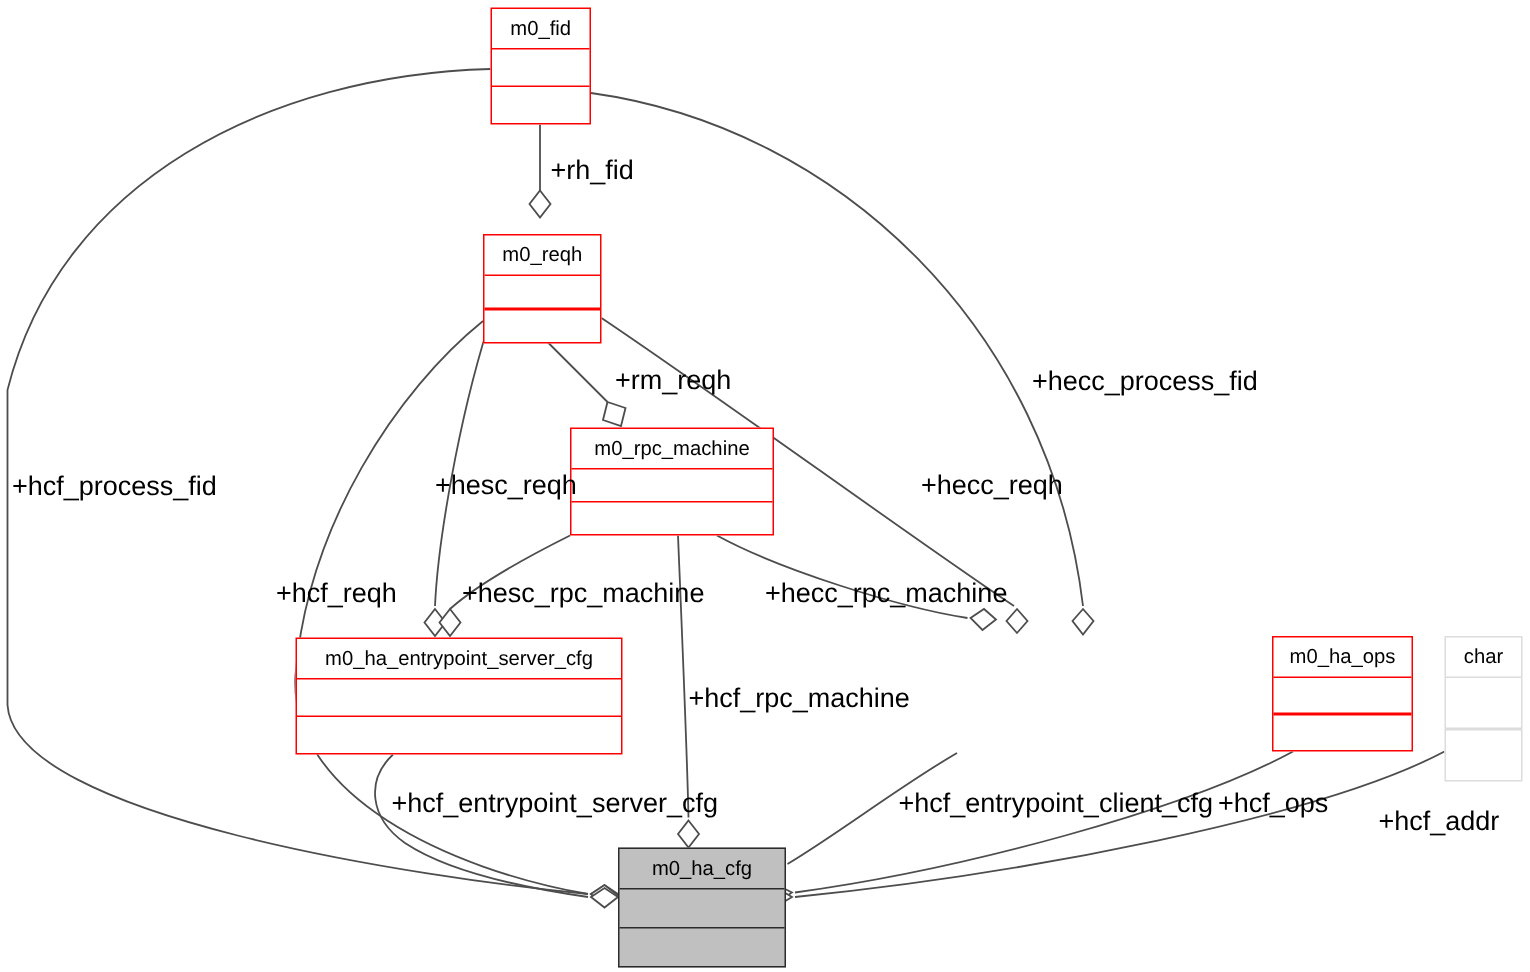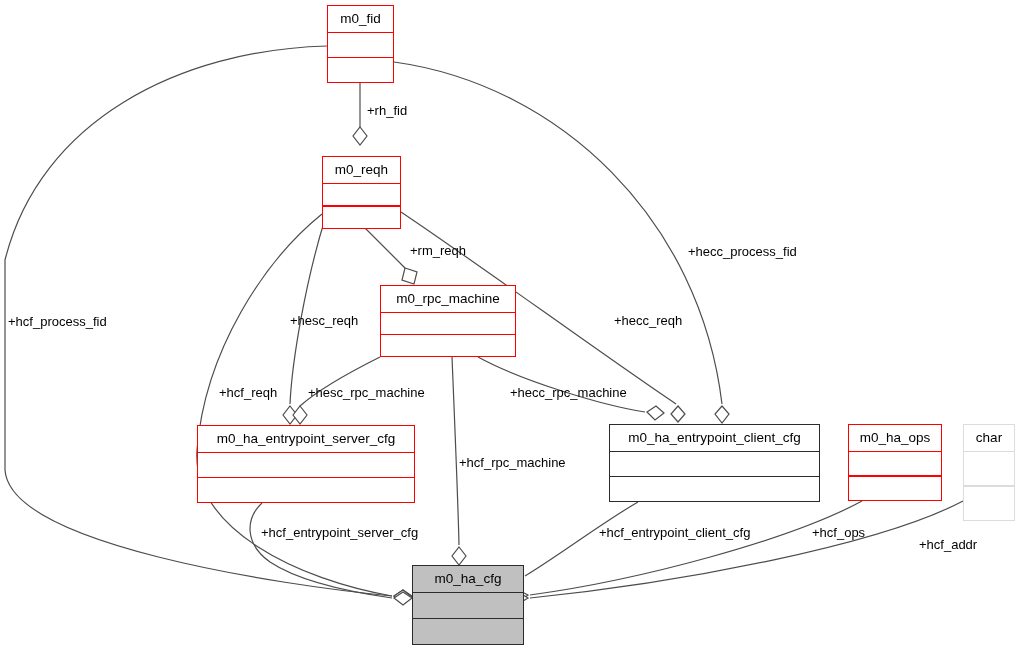--- a/index.html
+++ b/index.html
@@ -49,21 +49,21 @@
   }
   .black-border > .node-sep { background: #2b2b2b; }
   .gray-border  > .node-sep { background: #dcdcdc; }
   .node-compartment {
     flex: 1 1 auto;
     min-height: 16px;
   }
   .edge-label {
     position: absolute;
     color: #000000;
-    font-size: 13px;
+    font-size: 18px;
     line-height: 1;
     white-space: nowrap;
   }
 </style>
 </head>
 <body>
 
 <div id="diagram-root">
 
   <svg id="edge-layer" viewBox="0 0 1020 648" xmlns="http://www.w3.org/2000/svg">
@@ -139,27 +139,20 @@
   </div>
 
   <div class="uml-node" style="left:197px; top:425px; width:218px; height:78px;">
     <div class="node-title">m0_ha_entrypoint_server_cfg</div>
     <div class="node-sep"></div>
     <div class="node-compartment"></div>
     <div class="node-sep"></div>
     <div class="node-compartment"></div>
   </div>
 
-  <div class="uml-node black-border" style="left:609px; top:424px; width:211px; height:78px;">
-    <div class="node-title">m0_ha_entrypoint_client_cfg</div>
-    <div class="node-sep"></div>
-    <div class="node-compartment"></div>
-    <div class="node-sep"></div>
-    <div class="node-compartment"></div>
-  </div>
 
   <div class="uml-node" style="left:848px; top:424px; width:94px; height:77px;">
     <div class="node-title">m0_ha_ops</div>
     <div class="node-sep"></div>
     <div class="node-compartment"></div>
     <div class="node-sep"></div>
     <div class="node-compartment"></div>
   </div>
 
   <div class="uml-node gray-border" style="left:963px; top:424px; width:52px; height:97px;">
@@ -177,21 +170,21 @@
     <div class="node-sep"></div>
     <div class="node-compartment"></div>
   </div>
 
   <div class="edge-label" style="left:367px; top:104px;">+rh_fid</div>
   <div class="edge-label" style="left:410px; top:244px;">+rm_reqh</div>
   <div class="edge-label" style="left:290px; top:314px;">+hesc_reqh</div>
   <div class="edge-label" style="left:614px; top:314px;">+hecc_reqh</div>
   <div class="edge-label" style="left:688px; top:245px;">+hecc_process_fid</div>
   <div class="edge-label" style="left:8px;   top:315px;">+hcf_process_fid</div>
-  <div class="edge-label" style="left:184px; top:386px;margin-left:35px;">+hcf_reqh</div>
+  <div class="edge-label" style="left:184px; top:386px;">+hcf_reqh</div>
   <div class="edge-label" style="left:308px; top:386px;">+hesc_rpc_machine</div>
   <div class="edge-label" style="left:510px; top:386px;">+hecc_rpc_machine</div>
   <div class="edge-label" style="left:459px; top:456px;">+hcf_rpc_machine</div>
   <div class="edge-label" style="left:261px; top:526px;">+hcf_entrypoint_server_cfg</div>
   <div class="edge-label" style="left:599px; top:526px;">+hcf_entrypoint_client_cfg</div>
   <div class="edge-label" style="left:812px; top:526px;">+hcf_ops</div>
   <div class="edge-label" style="left:919px; top:510px;margin-top:28px;">+hcf_addr</div>
 
 </div>
 

